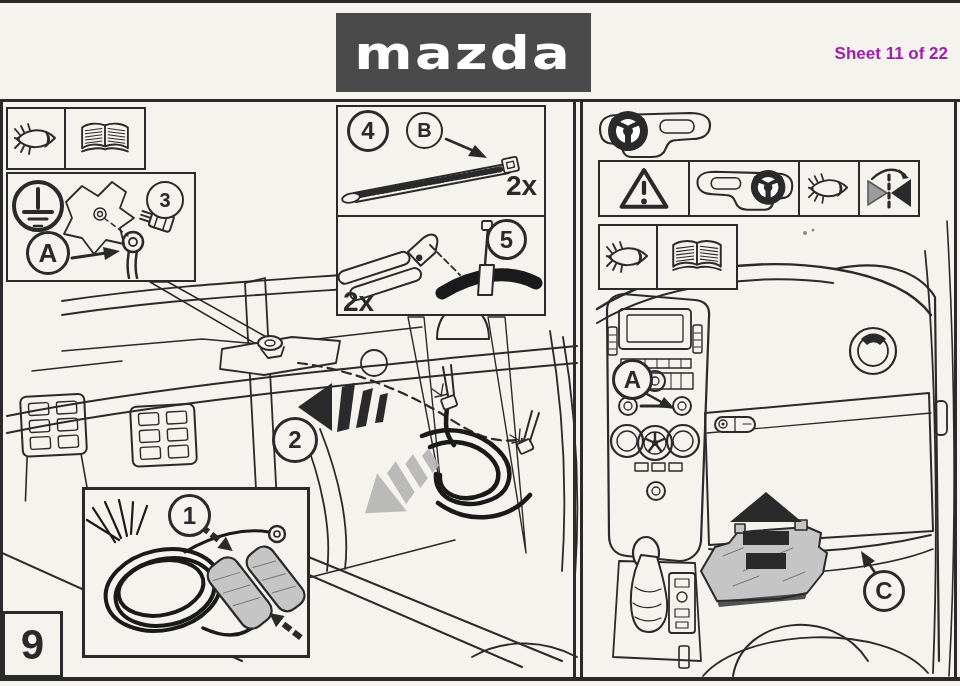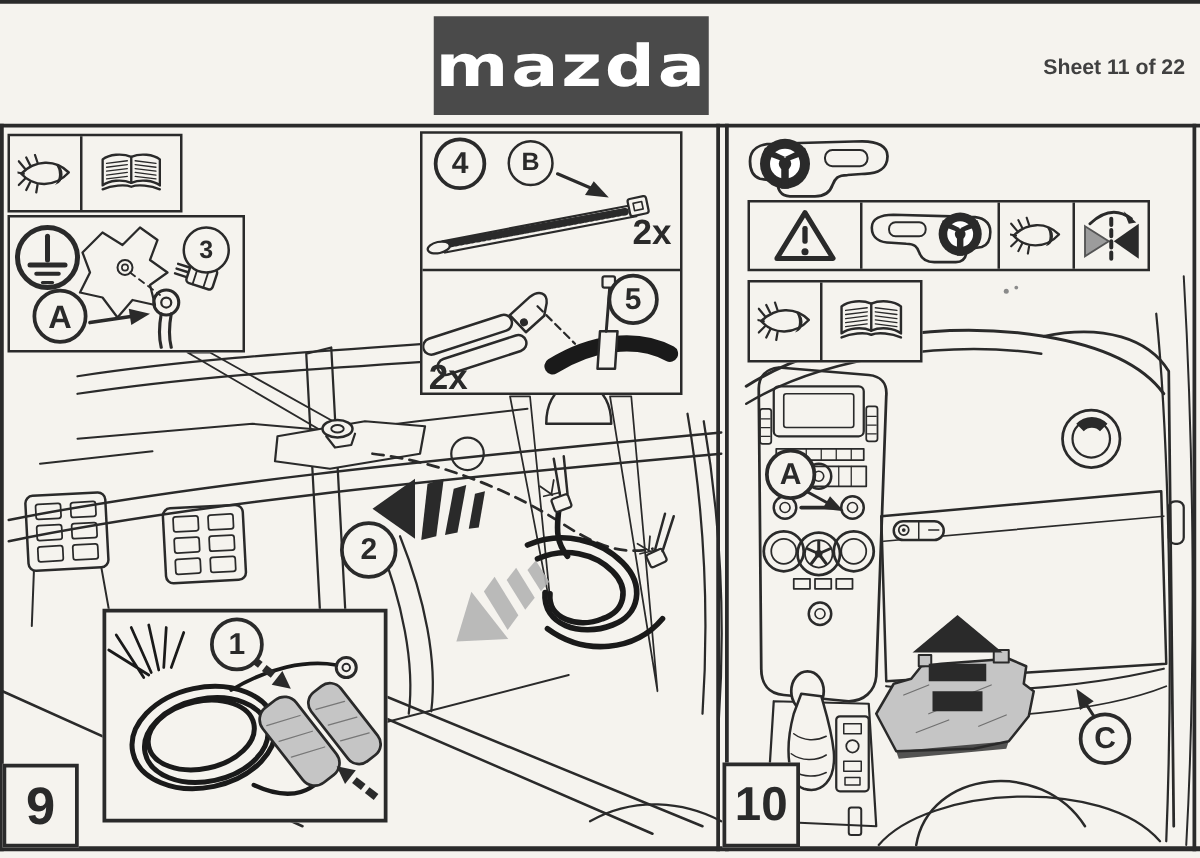--- a/index.html
+++ b/index.html
@@ -4,25 +4,25 @@
 <style>
   :root{
     --paper:#f5f3ee; --ink:#2a2a2a; --logo-bg:#4a4a4a; --logo-text:#ffffff;
     --part-gray:#c5c5c5; --arrow-gray:#b4b4b4; --harness-black:#1a1a1a;
   }
   *{margin:0;padding:0;box-sizing:border-box;}
   body{font-family:"Liberation Sans",sans-serif;background:var(--paper);}
   #sheet{position:relative;width:960px;height:686px;background:var(--paper);overflow:hidden;}
   .abs{position:absolute;}
   .rule{position:absolute;background:var(--ink);}
-  .logo-box{position:absolute;left:347px;top:13px;width:220px;height:79px;background:var(--logo-bg);
+  .logo-box{position:absolute;left:336px;top:13px;width:255px;height:79px;background:var(--logo-bg);
     display:flex;align-items:center;justify-content:center;}
   .logo-text{color:var(--logo-text);font-weight:bold;font-size:50px;letter-spacing:2px;
     transform:scale(1.12,0.92);font-family:"DejaVu Sans",sans-serif;}
-  .sheet-label{position:absolute;right:12px;top:44px;font-size:17px;font-weight:bold;color:#404040;}
+  .sheet-label{position:absolute;right:12px;top:44px;font-size:17px;font-weight:bold;color:#a21caf;}
   .ibox{position:absolute;border:2.5px solid var(--ink);background:var(--paper);display:flex;}
   .icell{display:flex;align-items:center;justify-content:center;border-right:2.5px solid var(--ink);}
   .icell:last-child{border-right:none;}
   .panelbox{position:absolute;border:2.5px solid var(--ink);background:var(--paper);}
   .numbox{position:absolute;border:3px solid var(--ink);background:var(--paper);
     display:flex;align-items:center;justify-content:center;font-weight:bold;font-size:42px;color:var(--ink);}
   .co{position:absolute;border:3px solid var(--ink);border-radius:50%;background:var(--paper);
     display:flex;align-items:center;justify-content:center;font-weight:bold;color:var(--ink);
     font-size:24px;z-index:6;}
   .co-sm{font-size:20px;border-width:2.5px;}
@@ -448,17 +448,14 @@
           <path stroke-width="1" d="M28,7 L44,9 M28,10 L44,12 M28,13 L44,15 M28,16 L44,18 M28,19 L44,21"></path>
           <path d="M3,29 C10,26 20,25 25,27 C30,25 40,26 47,29"></path>
         </g>
       </svg>
     </div>
   </div>
 
   <div class="co" style="left:612px;top:359px;width:41px;height:41px;">A</div>
   <div class="co" style="left:863px;top:570px;width:42px;height:42px;">C</div>
 
-  <div class="numbox" style="left:578px;top:610px;width:62px;height:68px;font-size:38px;z-index:4;">
-    <span>10</span>
-  </div>
 
 </div>
 
 </body></html>

